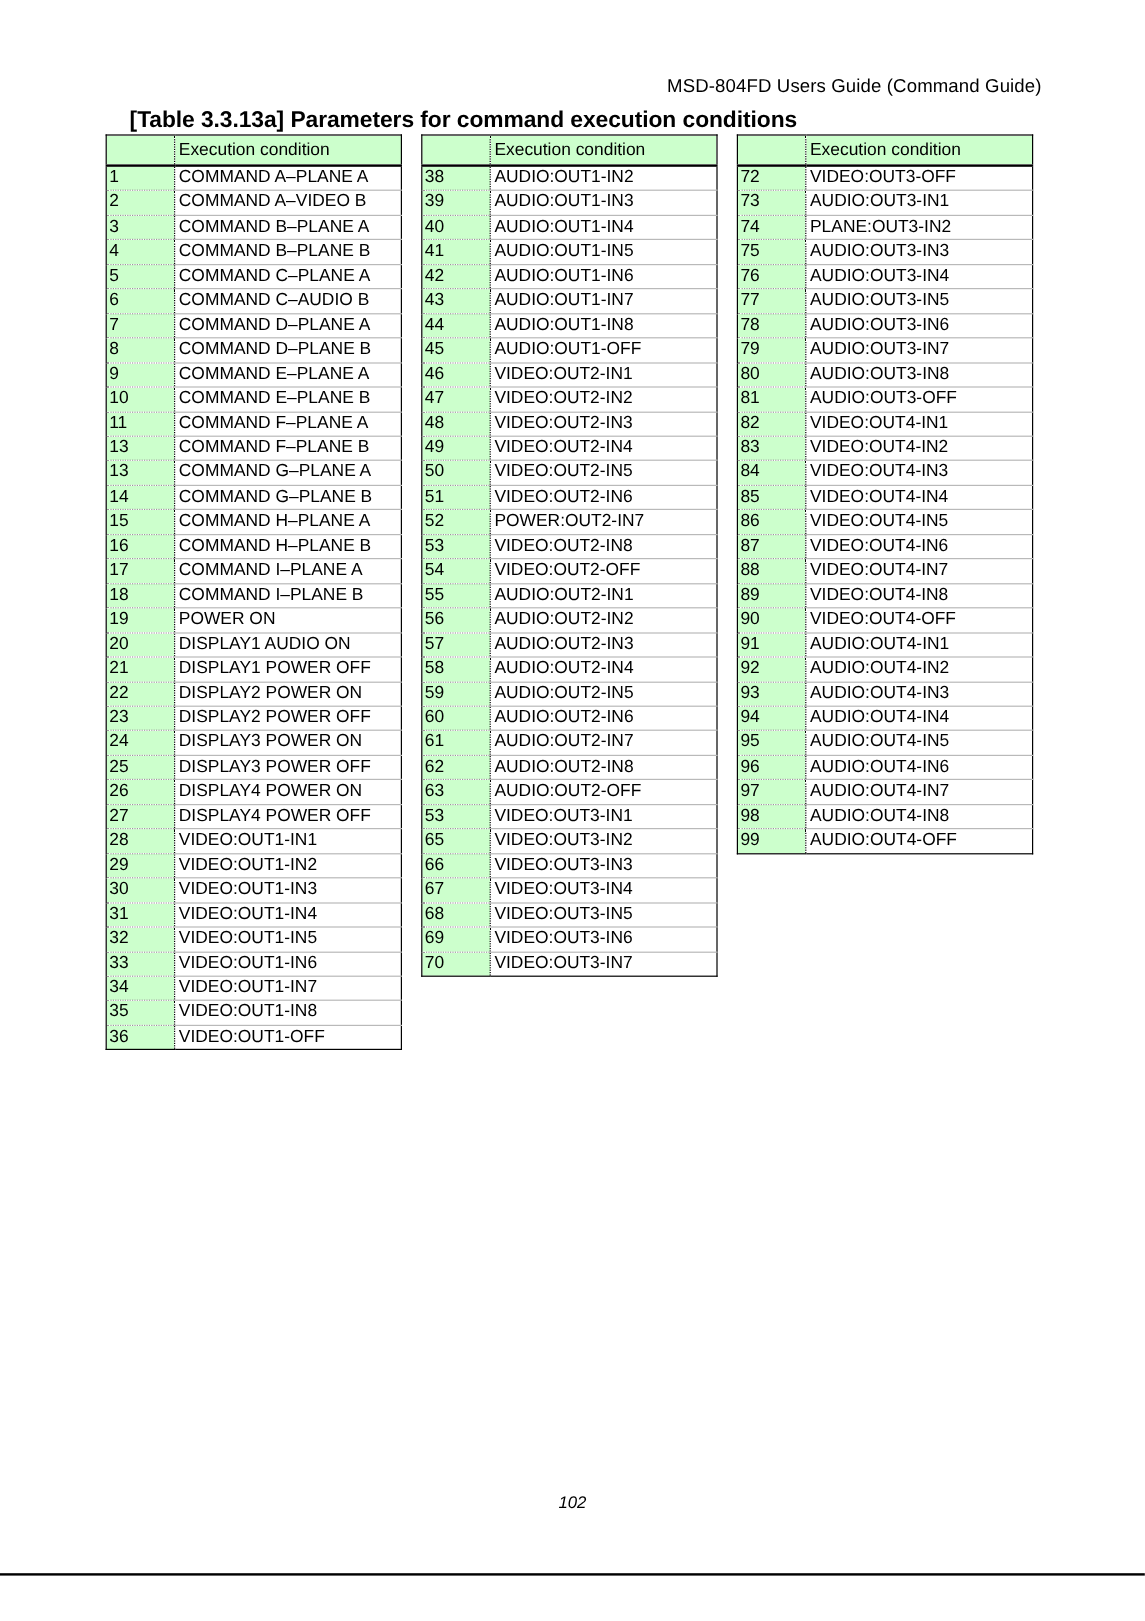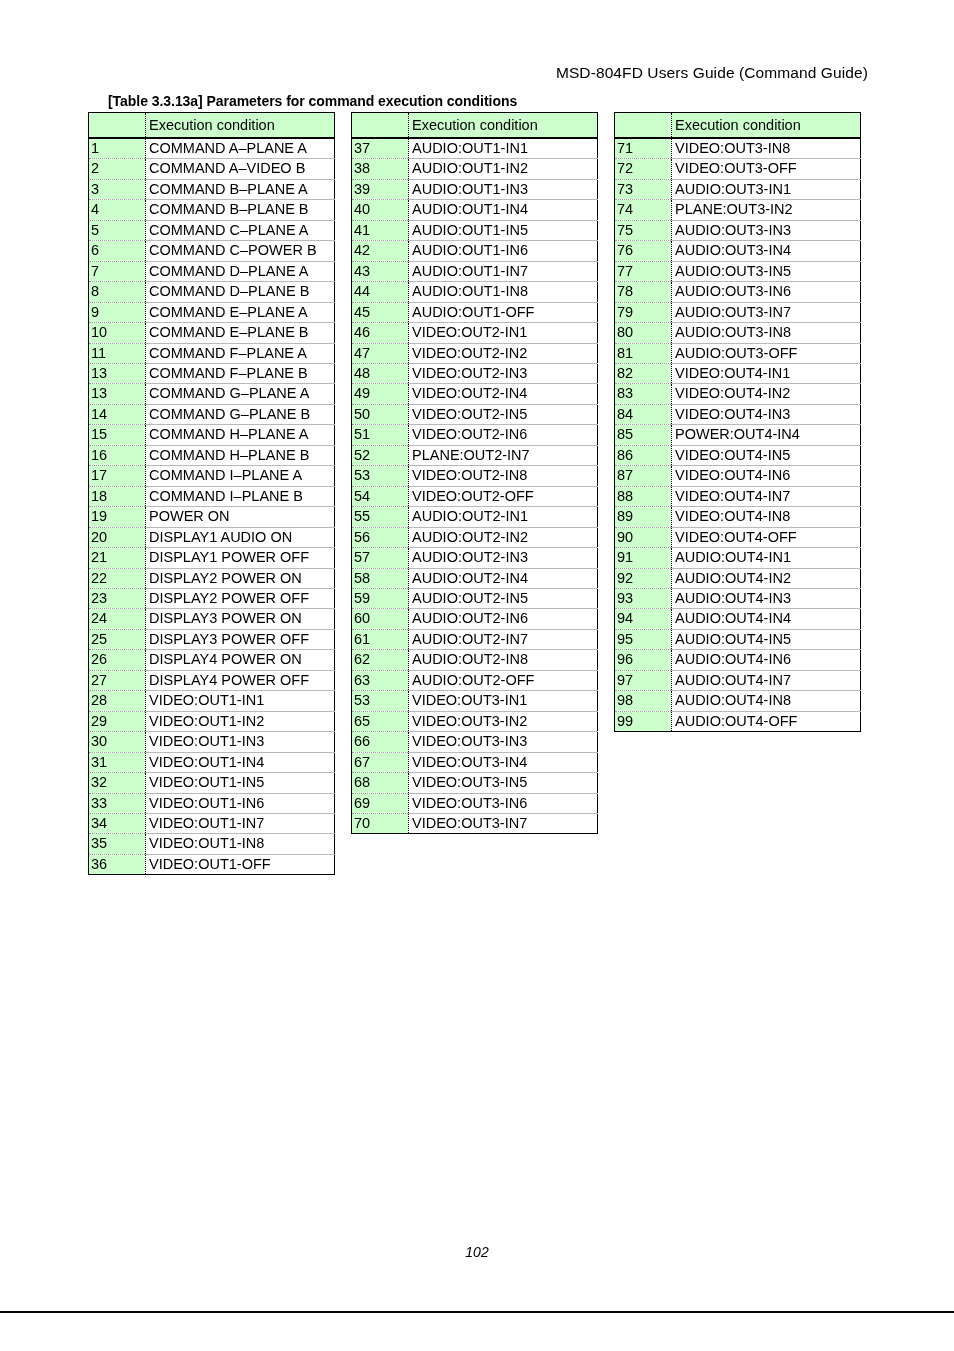--- a/index.html
+++ b/index.html
@@ -15,21 +15,21 @@
 
   .doc-header{
     position:absolute; top:63px; left:0; width:868px;
     text-align:right;
     font-size:15.5px; line-height:20px;
     letter-spacing:0.1px;
   }
 
   .caption{
     position:absolute; top:92px; left:88px;
-    font-size:14px; font-weight:bold; line-height:18px;
+    font-size:19px; font-weight:bold; line-height:18px;
     letter-spacing:-0.05px;
     padding-left:20px;
   }
 
   .tables{
     position:absolute; top:112px; left:88px;
     width:800px;
   }
 
   .tbl{
@@ -142,21 +142,21 @@
           <tr>
             <td class="c-num">4</td>
             <td class="c-txt">COMMAND B–PLANE B</td>
           </tr>
           <tr>
             <td class="c-num">5</td>
             <td class="c-txt">COMMAND C–PLANE A</td>
           </tr>
           <tr>
             <td class="c-num">6</td>
-            <td class="c-txt">COMMAND C–POWER B</td>
+            <td class="c-txt">COMMAND C–AUDIO B</td>
           </tr>
           <tr>
             <td class="c-num">7</td>
             <td class="c-txt">COMMAND D–PLANE A</td>
           </tr>
           <tr>
             <td class="c-num">8</td>
             <td class="c-txt">COMMAND D–PLANE B</td>
           </tr>
           <tr>
@@ -280,24 +280,20 @@
           <col class="ctxt">
         </colgroup>
       <thead>
         <tr>
           <th class="h-num"></th>
           <th class="h-txt">Execution condition</th>
         </tr>
       </thead>
       <tbody>
           <tr>
-            <td class="c-num">37</td>
-            <td class="c-txt">AUDIO:OUT1-IN1</td>
-          </tr>
-          <tr>
             <td class="c-num">38</td>
             <td class="c-txt">AUDIO:OUT1-IN2</td>
           </tr>
           <tr>
             <td class="c-num">39</td>
             <td class="c-txt">AUDIO:OUT1-IN3</td>
           </tr>
           <tr>
             <td class="c-num">40</td>
             <td class="c-txt">AUDIO:OUT1-IN4</td>
@@ -341,21 +337,21 @@
           <tr>
             <td class="c-num">50</td>
             <td class="c-txt">VIDEO:OUT2-IN5</td>
           </tr>
           <tr>
             <td class="c-num">51</td>
             <td class="c-txt">VIDEO:OUT2-IN6</td>
           </tr>
           <tr>
             <td class="c-num">52</td>
-            <td class="c-txt">PLANE:OUT2-IN7</td>
+            <td class="c-txt">POWER:OUT2-IN7</td>
           </tr>
           <tr>
             <td class="c-num">53</td>
             <td class="c-txt">VIDEO:OUT2-IN8</td>
           </tr>
           <tr>
             <td class="c-num">54</td>
             <td class="c-txt">VIDEO:OUT2-OFF</td>
           </tr>
           <tr>
@@ -431,24 +427,20 @@
           <col class="ctxt">
         </colgroup>
       <thead>
         <tr>
           <th class="h-num"></th>
           <th class="h-txt">Execution condition</th>
         </tr>
       </thead>
       <tbody>
           <tr>
-            <td class="c-num">71</td>
-            <td class="c-txt">VIDEO:OUT3-IN8</td>
-          </tr>
-          <tr>
             <td class="c-num">72</td>
             <td class="c-txt">VIDEO:OUT3-OFF</td>
           </tr>
           <tr>
             <td class="c-num">73</td>
             <td class="c-txt">AUDIO:OUT3-IN1</td>
           </tr>
           <tr>
             <td class="c-num">74</td>
             <td class="c-txt">PLANE:OUT3-IN2</td>
@@ -488,21 +480,21 @@
           <tr>
             <td class="c-num">83</td>
             <td class="c-txt">VIDEO:OUT4-IN2</td>
           </tr>
           <tr>
             <td class="c-num">84</td>
             <td class="c-txt">VIDEO:OUT4-IN3</td>
           </tr>
           <tr>
             <td class="c-num">85</td>
-            <td class="c-txt">POWER:OUT4-IN4</td>
+            <td class="c-txt">VIDEO:OUT4-IN4</td>
           </tr>
           <tr>
             <td class="c-num">86</td>
             <td class="c-txt">VIDEO:OUT4-IN5</td>
           </tr>
           <tr>
             <td class="c-num">87</td>
             <td class="c-txt">VIDEO:OUT4-IN6</td>
           </tr>
           <tr>

